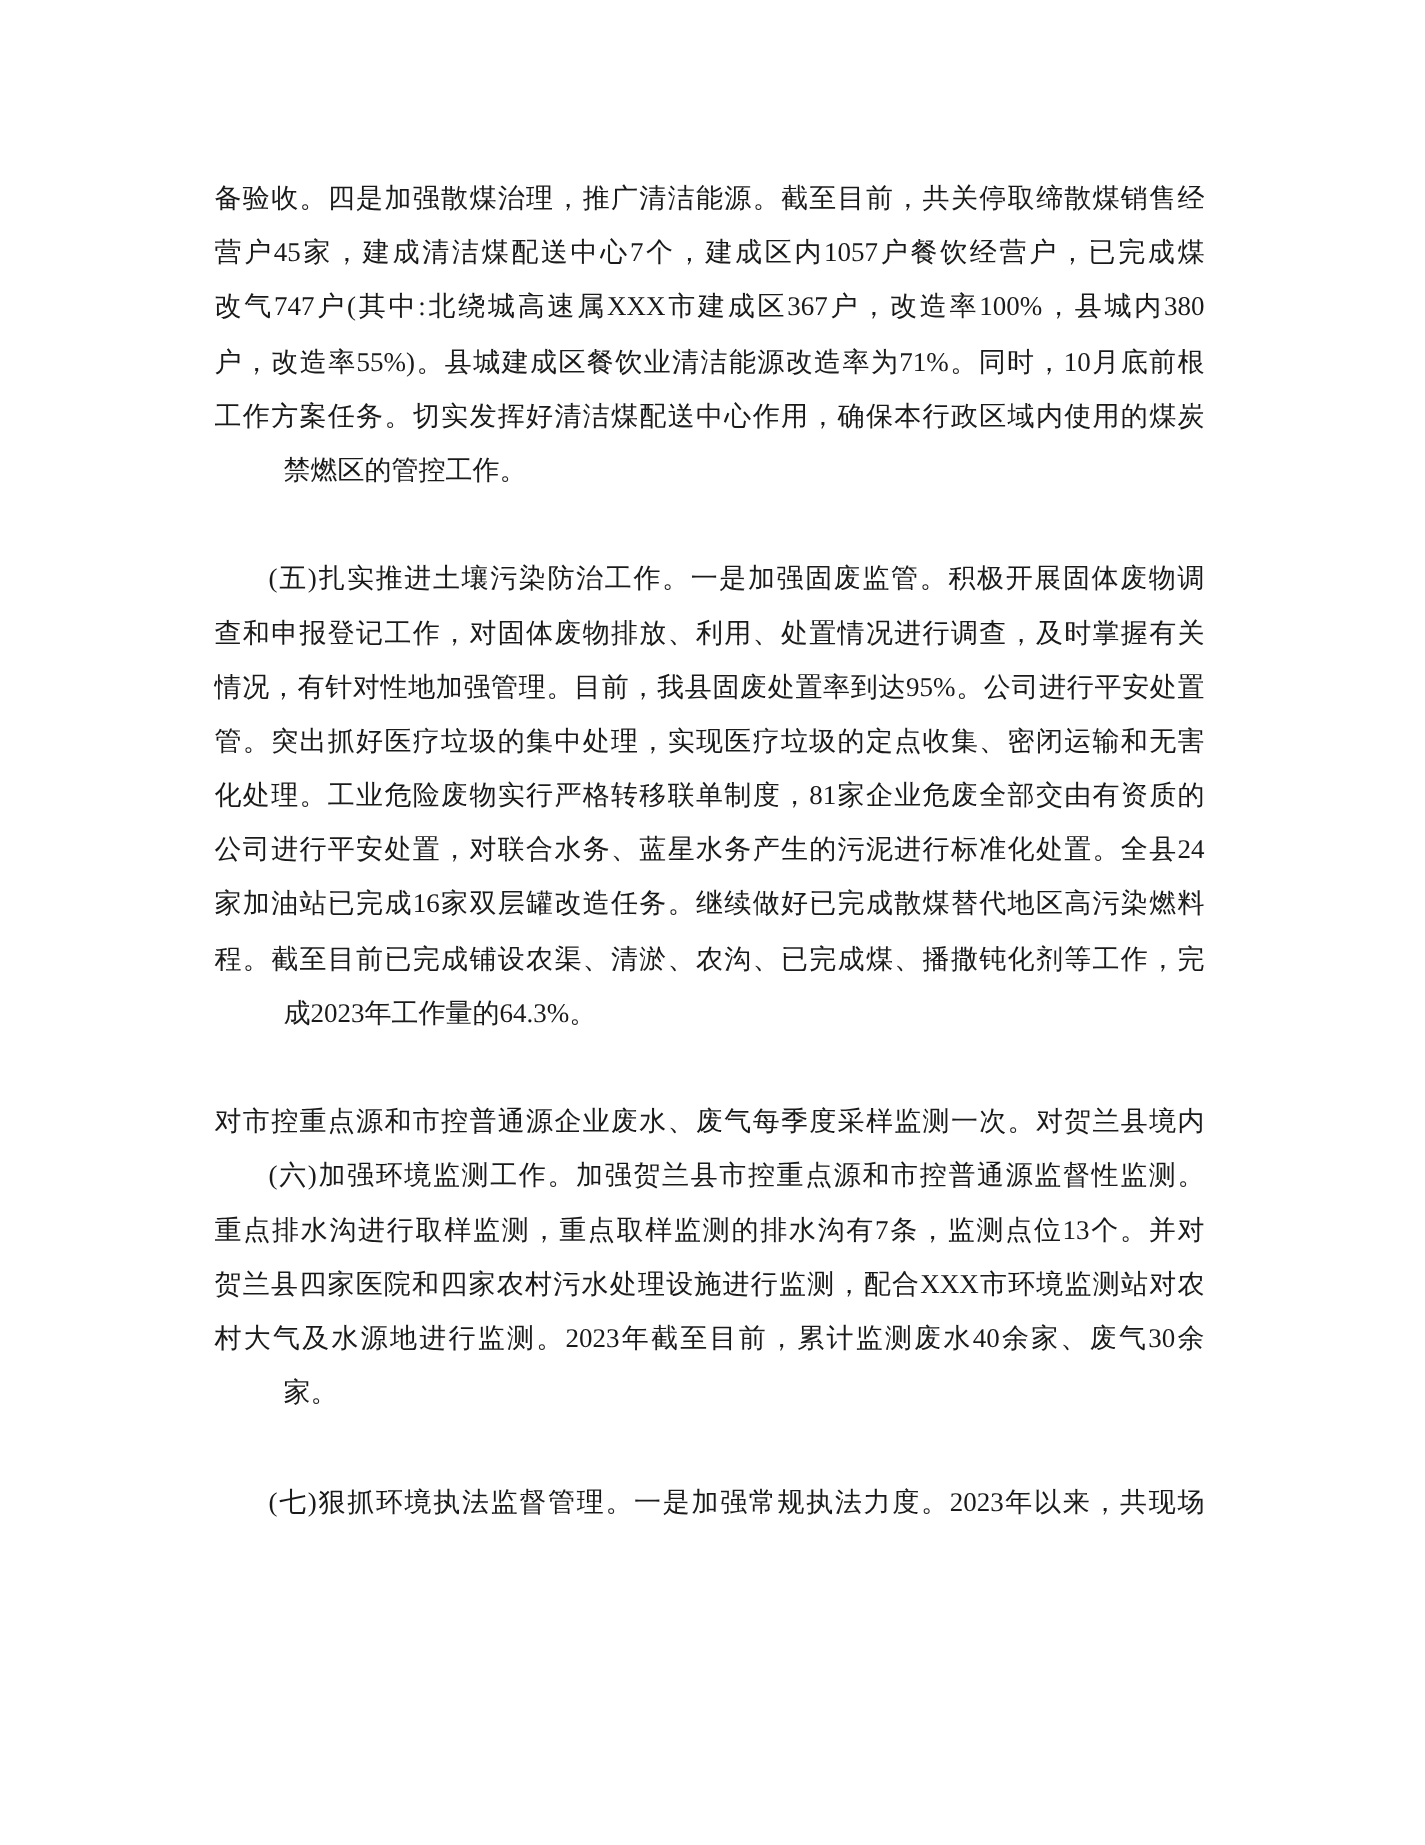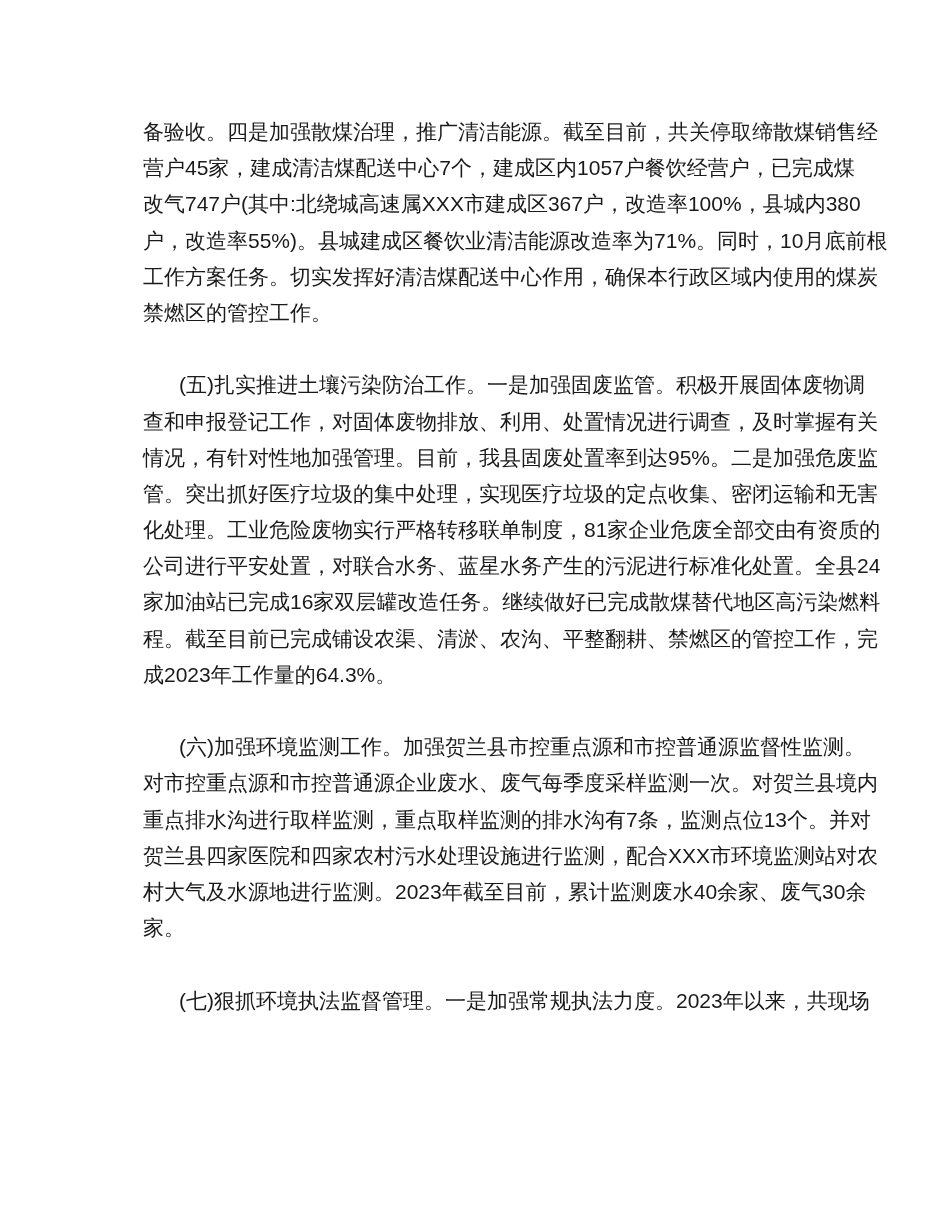--- a/index.html
+++ b/index.html
@@ -2,33 +2,33 @@
 <html><head>
 <meta charset="utf-8">
 <style>
   html, body { margin: 0; padding: 0; background: #ffffff; }
   body { width: 950px; height: 1230px; position: relative; overflow: hidden; }
   .page {
     position: absolute;
     left: 143px;
     top: 114px;
     width: 660px;
-    font-family: Liberation Sans, sans-serif;
-    font-size: 21px;
+    font-family: Liberation Serif, serif;
+    font-size: 18px;
     color: #1a1a1a;
   }
   .line {
     display: block;
     height: 36.2px;
     line-height: 36.2px;
     white-space: nowrap;
     text-align: justify;
     text-align-last: justify;
   }
-  .line.last { text-align-last: left; }
+  .line.last { text-align-last: left; margin-left: 46px; }
   .line.indent { padding-left: 36px; }
   .gap { display: block; height: 36.2px; }
 </style>
 </head>
 <body>
 
 <div class="page">
 
   <div>
     <span class="line">备验收。四是加强散煤治理，推广清洁能源。截至目前，共关停取缔散煤销售经</span>
@@ -37,34 +37,34 @@
     <span class="line">户，改造率55%)。县城建成区餐饮业清洁能源改造率为71%。同时，10月底前根</span>
     <span class="line">工作方案任务。切实发挥好清洁煤配送中心作用，确保本行政区域内使用的煤炭</span>
     <span class="line last">禁燃区的管控工作。</span>
   </div>
 
   <span class="gap"></span>
 
   <div>
     <span class="line indent">(五)扎实推进土壤污染防治工作。一是加强固废监管。积极开展固体废物调</span>
     <span class="line">查和申报登记工作，对固体废物排放、利用、处置情况进行调查，及时掌握有关</span>
-    <span class="line">情况，有针对性地加强管理。目前，我县固废处置率到达95%。二是加强危废监</span>
+    <span class="line">情况，有针对性地加强管理。目前，我县固废处置率到达95%。公司进行平安处置</span>
     <span class="line">管。突出抓好医疗垃圾的集中处理，实现医疗垃圾的定点收集、密闭运输和无害</span>
     <span class="line">化处理。工业危险废物实行严格转移联单制度，81家企业危废全部交由有资质的</span>
     <span class="line">公司进行平安处置，对联合水务、蓝星水务产生的污泥进行标准化处置。全县24</span>
     <span class="line">家加油站已完成16家双层罐改造任务。继续做好已完成散煤替代地区高污染燃料</span>
-    <span class="line">程。截至目前已完成铺设农渠、清淤、农沟、平整翻耕、禁燃区的管控工作，完</span>
+    <span class="line">程。截至目前已完成铺设农渠、清淤、农沟、已完成煤、播撒钝化剂等工作，完</span>
     <span class="line last">成2023年工作量的64.3%。</span>
   </div>
 
   <span class="gap"></span>
 
   <div>
+    <span class="line">对市控重点源和市控普通源企业废水、废气每季度采样监测一次。对贺兰县境内</span>
     <span class="line indent">(六)加强环境监测工作。加强贺兰县市控重点源和市控普通源监督性监测。</span>
-    <span class="line">对市控重点源和市控普通源企业废水、废气每季度采样监测一次。对贺兰县境内</span>
     <span class="line">重点排水沟进行取样监测，重点取样监测的排水沟有7条，监测点位13个。并对</span>
     <span class="line">贺兰县四家医院和四家农村污水处理设施进行监测，配合XXX市环境监测站对农</span>
     <span class="line">村大气及水源地进行监测。2023年截至目前，累计监测废水40余家、废气30余</span>
     <span class="line last">家。</span>
   </div>
 
   <span class="gap"></span>
 
   <div>
     <span class="line indent">(七)狠抓环境执法监督管理。一是加强常规执法力度。2023年以来，共现场</span>

